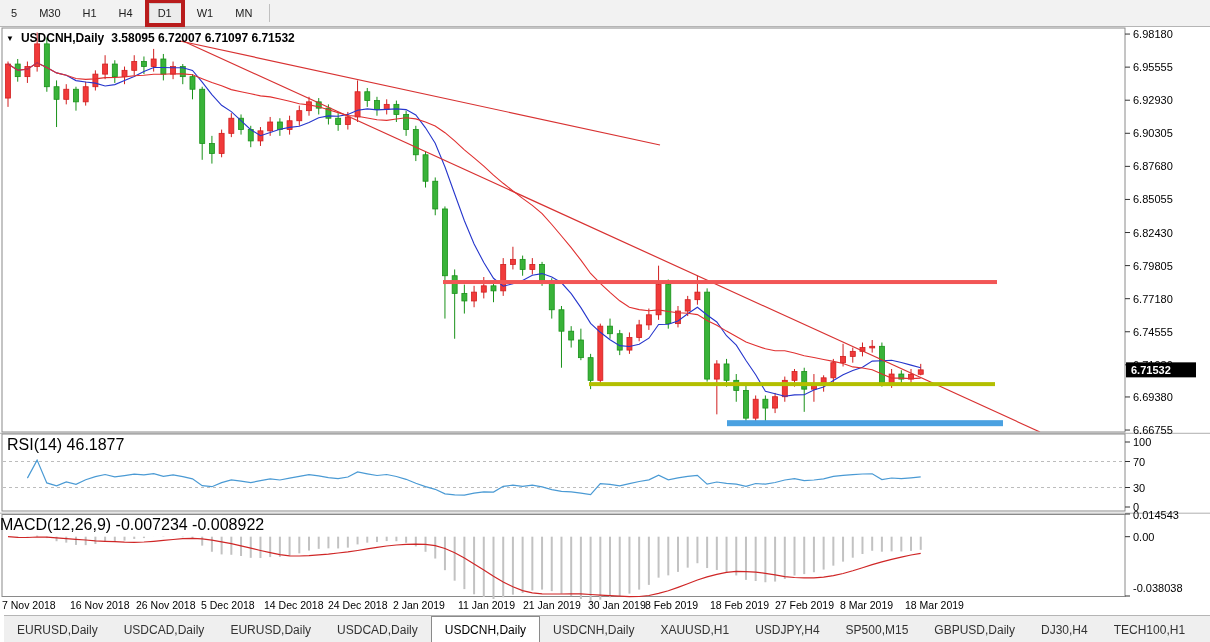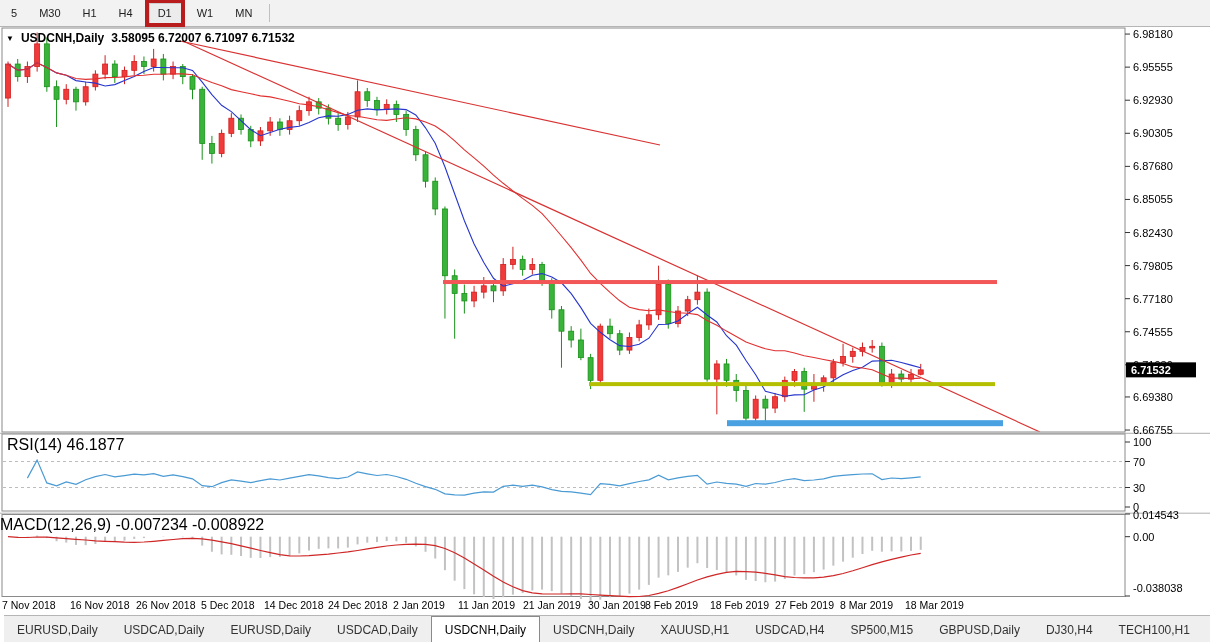--- a/index.html
+++ b/index.html
@@ -435,21 +435,21 @@
       <span class="tab">USDCAD,Daily</span>
       <span class="tab-sep"></span>
       <span class="tab">EURUSD,Daily</span>
       <span class="tab-sep"></span>
       <span class="tab">USDCAD,Daily</span>
       <span class="tab active">USDCNH,Daily</span>
       <span class="tab">USDCNH,Daily</span>
       <span class="tab-sep"></span>
       <span class="tab">XAUUSD,H1</span>
       <span class="tab-sep"></span>
-      <span class="tab">USDCAD,H4</span>
+      <span class="tab">USDJPY,H4</span>
       <span class="tab-sep"></span>
       <span class="tab">SP500,M15</span>
       <span class="tab-sep"></span>
       <span class="tab">GBPUSD,Daily</span>
       <span class="tab-sep"></span>
       <span class="tab">DJ30,H4</span>
       <span class="tab-sep"></span>
       <span class="tab">TECH100,H1</span>
       <span class="tab-sep"></span>
       <span class="tab">U</span>

